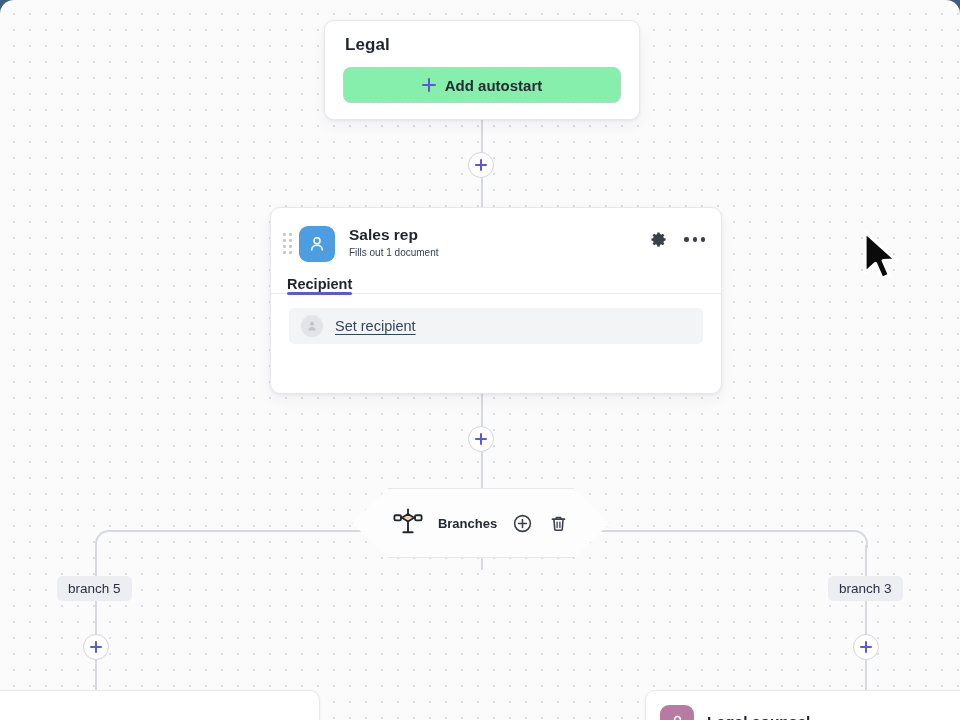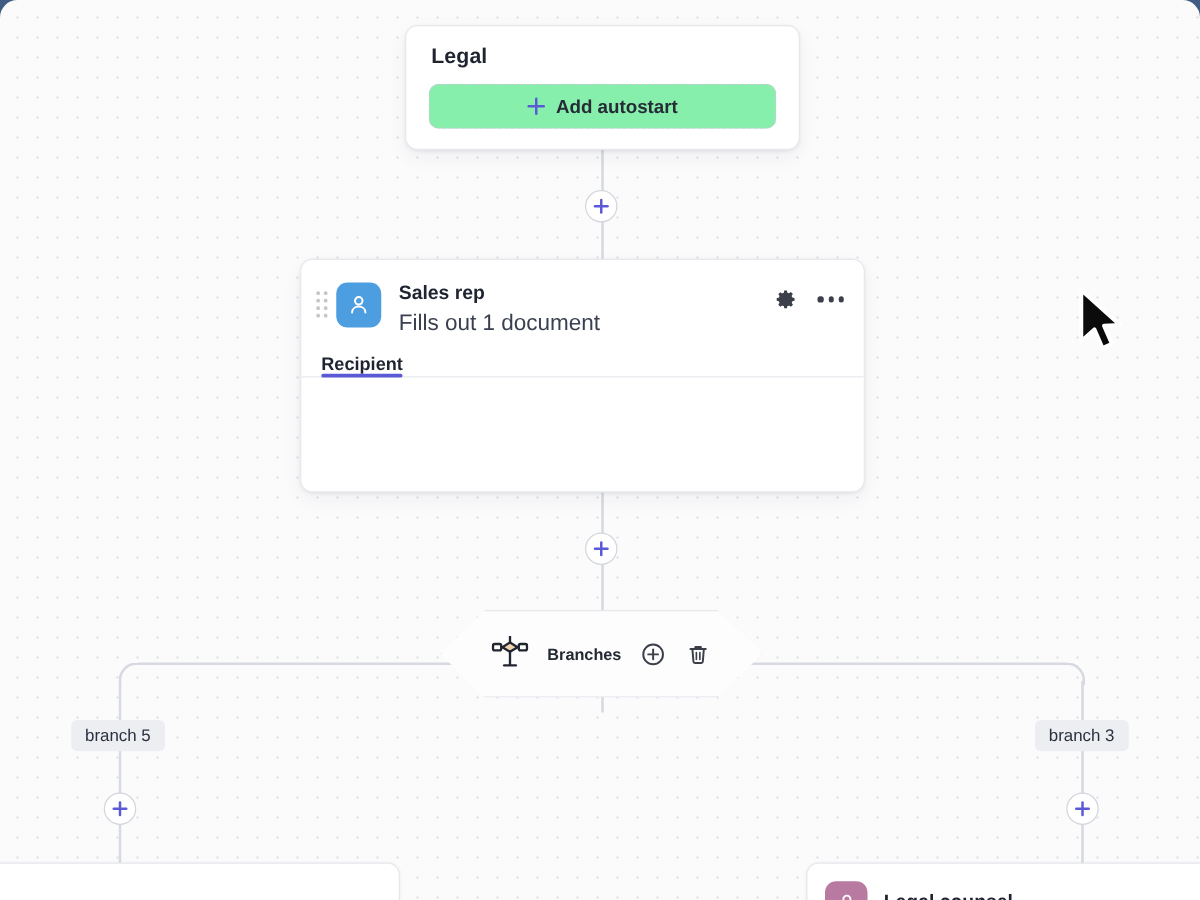--- a/index.html
+++ b/index.html
@@ -132,21 +132,21 @@
   .add-autostart .plus-glyph i.h { left: 0; top: 5.8px; width: 14px; height: 2.4px; }
   .add-autostart .plus-glyph i.v { top: 0; left: 5.8px; height: 14px; width: 2.4px; }
   .add-autostart .label {
     font-size: 15px;
     font-weight: bold;
     color: #262b36;
   }
 
   
   #salesrep-node {
-    left: 240px;
+    left: 270px;
     top: 207px;
     width: 452px;
     height: 187px;
     overflow: hidden;
   }
   .role-head {
     display: flex;
     align-items: flex-start;
     padding: 17px 16px 0 12px;
     position: relative;
@@ -185,21 +185,21 @@
     flex: 1 1 auto;
     min-width: 0;
   }
   .role-name {
     font-size: 15.5px;
     font-weight: bold;
     color: #1f2430;
     line-height: 1.25;
   }
   .role-sub {
-    font-size: 18px;
+    font-size: 10px;
     color: #3a4050;
     margin-top: 3px;
     line-height: 1.25;
   }
   .role-actions {
     display: flex;
     align-items: center;
     gap: 16px;
     margin-top: 5px;
     flex: none;
@@ -440,20 +440,29 @@
               <i></i>
               <i></i>
           </span>
         </div>
       </div>
 
       <div class="tabs">
         <div class="tab active">Recipient</div>
       </div>
 
+      <div class="recipient-row">
+        <span class="recipient-avatar">
+          <svg width="14" height="14" viewBox="0 0 24 24" aria-hidden="true">
+            <circle cx="12" cy="8" r="3.6" fill="#c2c6cd"></circle>
+            <path d="M5.4 19.5c0-3.6 3-5.9 6.6-5.9s6.6 2.3 6.6 5.9z" fill="#c2c6cd"></path>
+          </svg>
+        </span>
+        <span class="recipient-link">Set recipient</span>
+      </div>
     </div>
 
     <div id="branches-node">
       <div class="hex"></div>
       <div class="hex-inner">
         <span>
           <svg width="30" height="30" viewBox="0 0 32 32" aria-hidden="true">
             <line x1="16" y1="3" x2="16" y2="9" stroke="#22262f" stroke-width="2"></line>
             <path d="M16 8.5 L22.5 12.5 L16 16.5 L9.5 12.5 Z" fill="#f0d6b0" stroke="#22262f" stroke-width="2" stroke-linejoin="round"></path>
             <line x1="16" y1="16.5" x2="16" y2="28" stroke="#22262f" stroke-width="2"></line>

